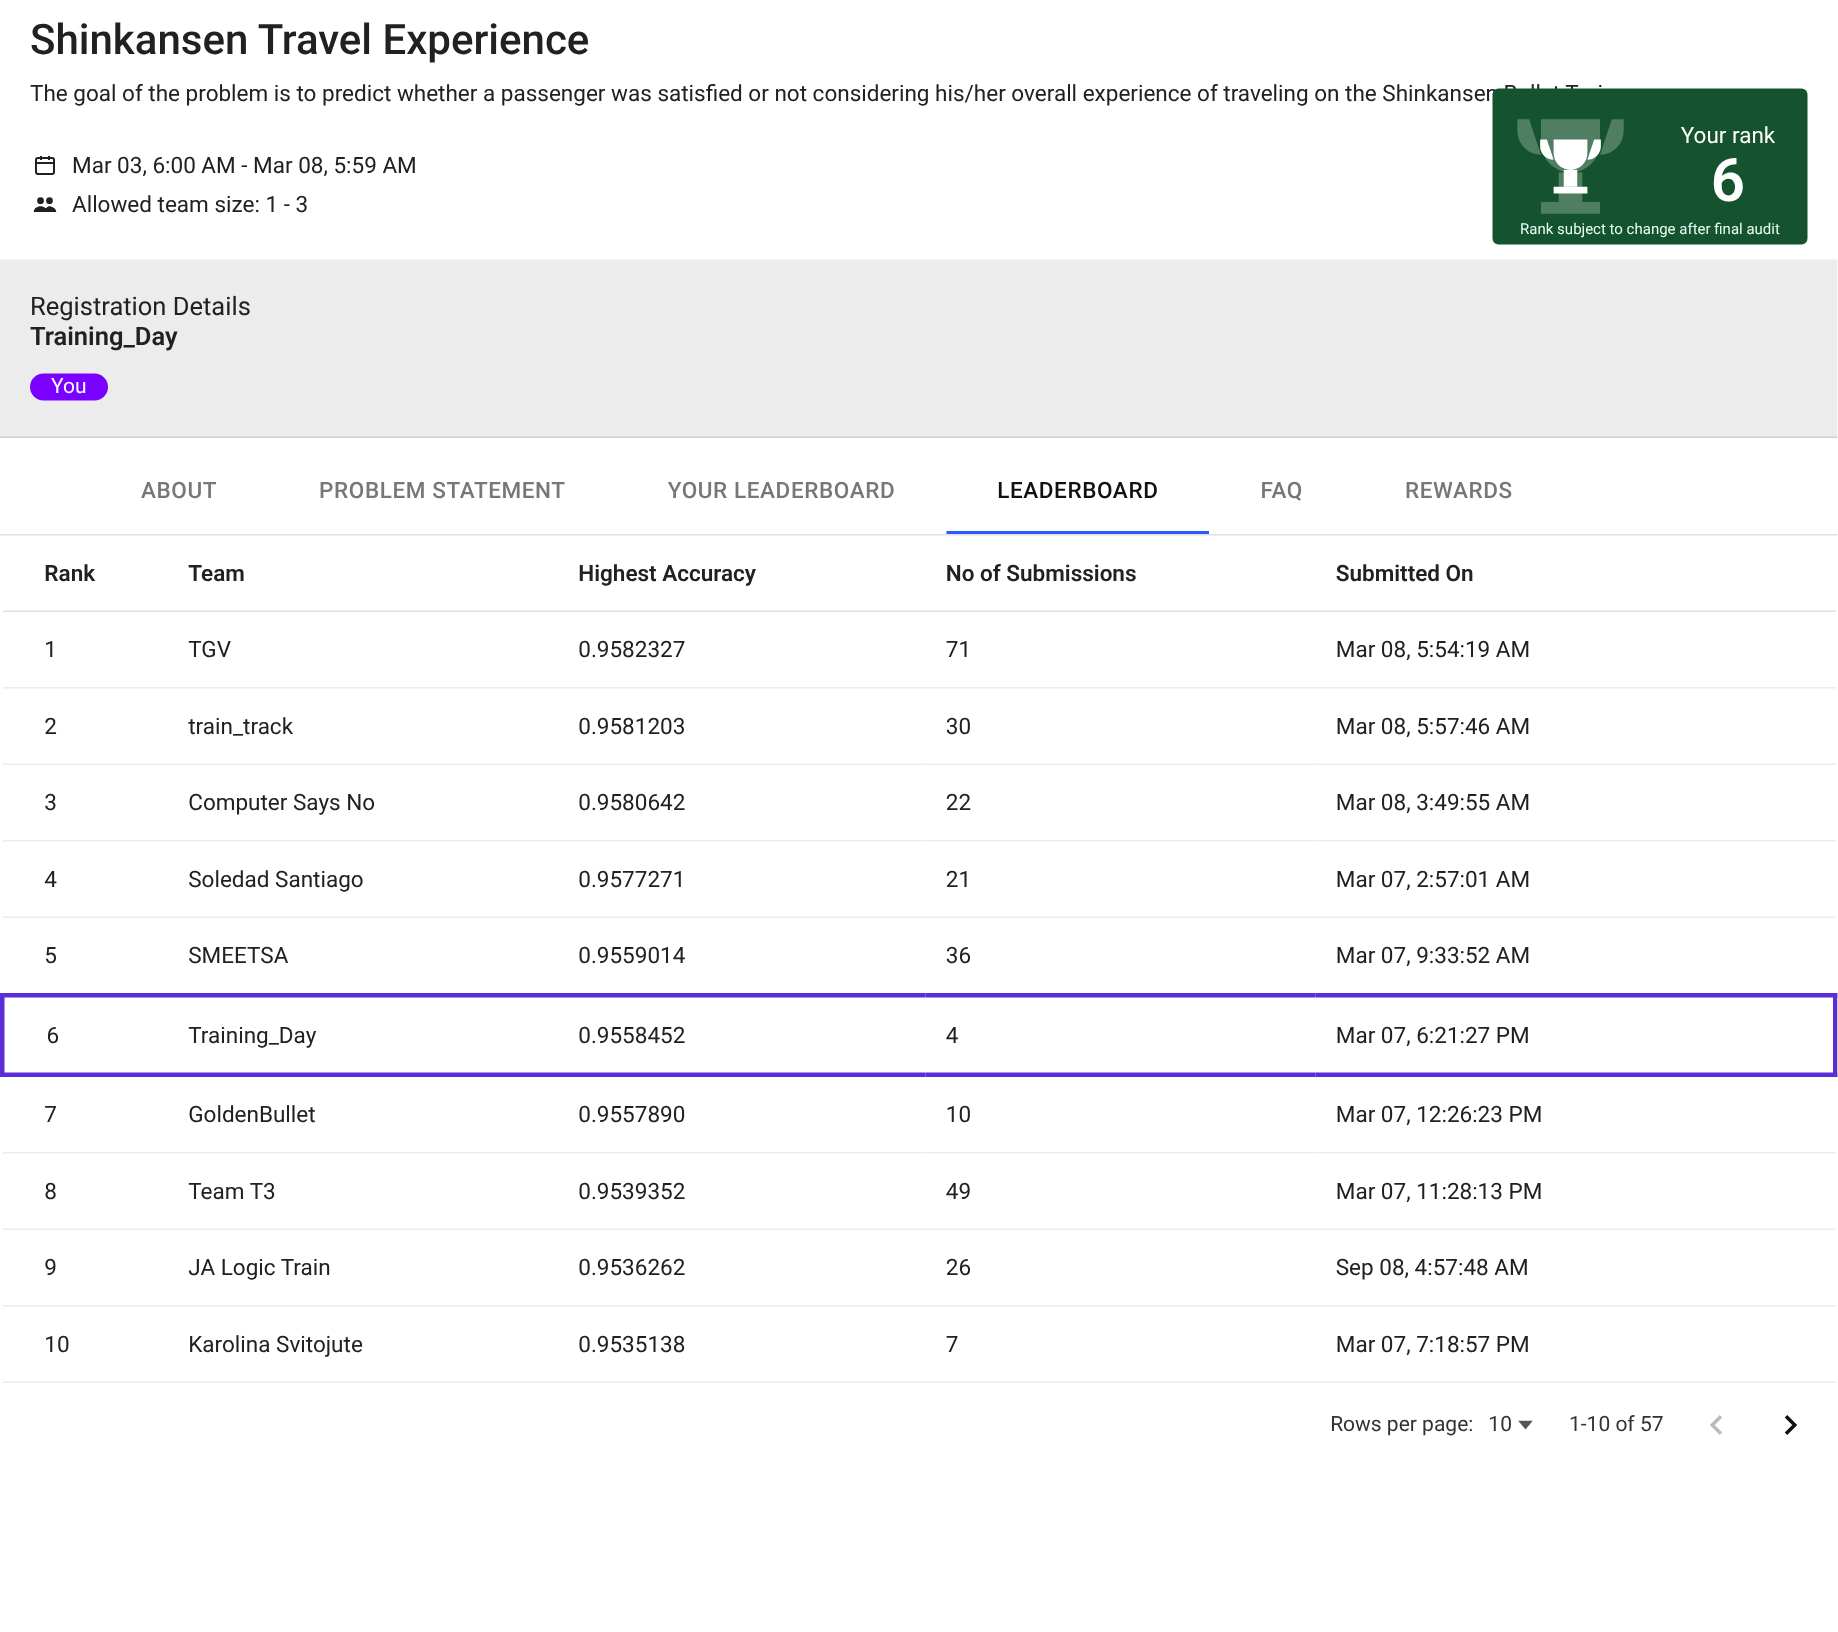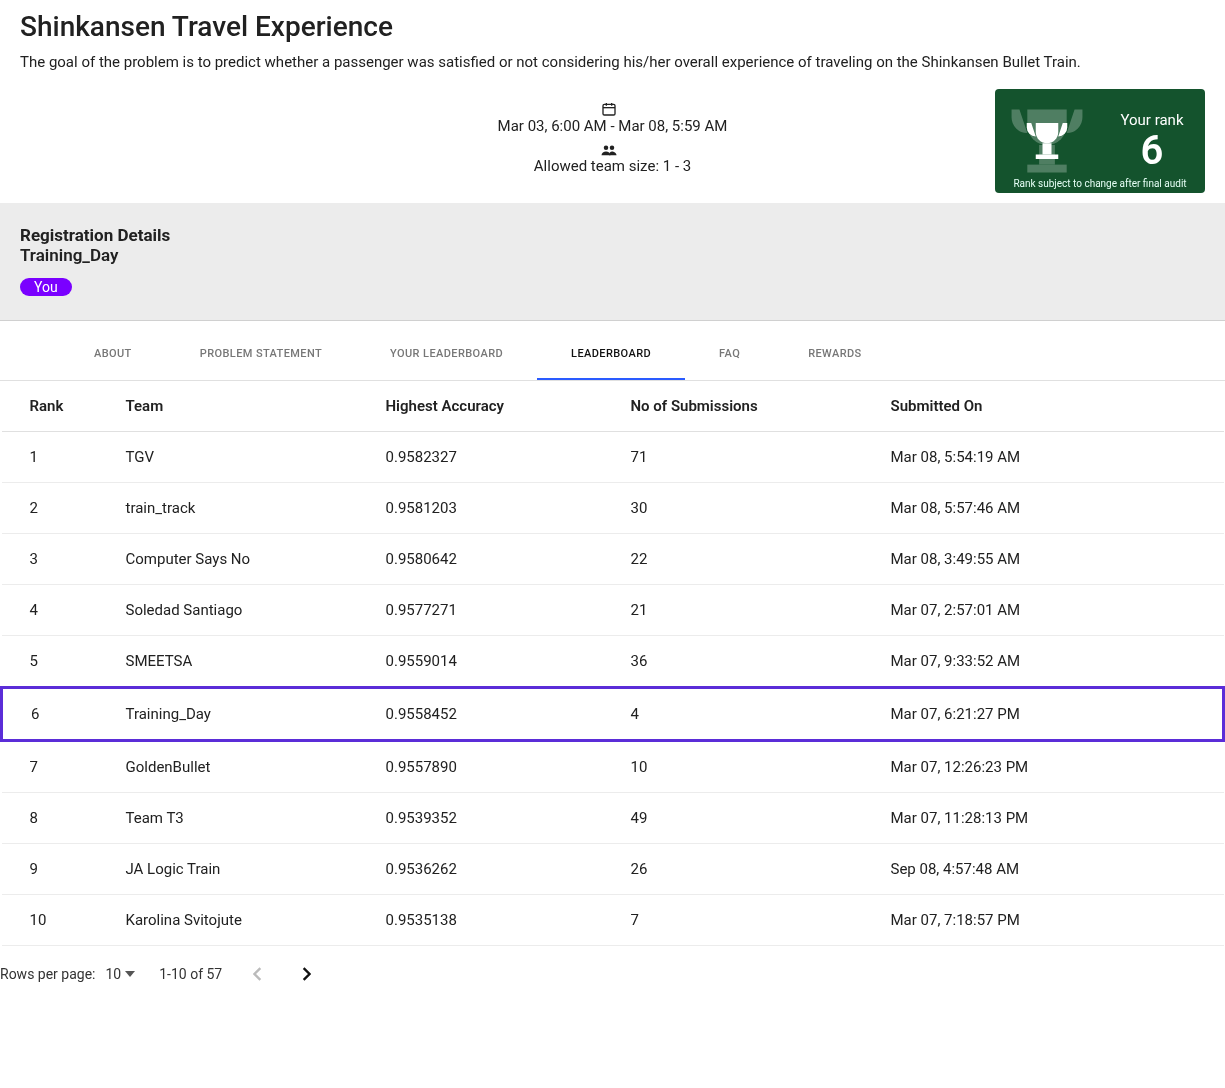--- a/index.html
+++ b/index.html
@@ -21,21 +21,20 @@
   .page-description {
     font-size: 15px;
     color: #212121;
     margin-bottom: 30px;
   }
   .meta-row {
     display: flex;
     align-items: center;
     font-size: 15px;
     margin-bottom: 8px;
-    flex-direction: column;
   }
   .meta-row .icon {
     width: 20px;
     margin-right: 8px;
     display: inline-flex;
     align-items: center;
     justify-content: center;
   }
   .rank-card {
     position: absolute;
@@ -87,21 +86,21 @@
     font-size: 10px;
     color: #e6fff6;
   }
   .registration-block {
     background: #ececec;
     padding: 22px 20px 24px 20px;
     border-bottom: 1px solid #d0d0d0;
   }
   .reg-title {
     font-size: 17px;
-    font-weight: 700;
+    font-weight: 400;
   }
   .reg-team {
     font-size: 17px;
     font-weight: 600;
     margin-bottom: 12px;
   }
   .you-chip {
     display: inline-block;
     background: #7a00ff;
     color: #fff;
@@ -109,21 +108,21 @@
     padding: 1px 14px;
     font-size: 14px;
   }
   .tabs {
     display: flex;
     border-bottom: 1px solid #e0e0e0;
     padding: 0;
   }
   .tabs .tab {
     padding: 26px 34px 18px 34px;
-    font-size: 11px;
+    font-size: 15px;
     font-weight: 500;
     color: #777;
     letter-spacing: 0.4px;
     cursor: pointer;
     border-bottom: 2px solid transparent;
   }
   .tabs .tab.active {
     color: #111;
     border-bottom: 2px solid #2a5bff;
   }
@@ -162,20 +161,21 @@
     border-bottom-right-radius: 22px;
   }
   .col-rank { width: 110px; padding-left: 28px !important; }
   .col-team { width: 260px; }
   .col-acc  { width: 245px; }
   .col-sub  { width: 260px; }
   .col-date { }
   .pagination {
     display: flex;
     align-items: center;
+    justify-content: flex-end;
     padding: 16px 20px 10px 0;
     font-size: 14px;
     color: #333;
     gap: 24px;
   }
   .rows-per {
     display: flex;
     align-items: center;
     gap: 10px;
   }

